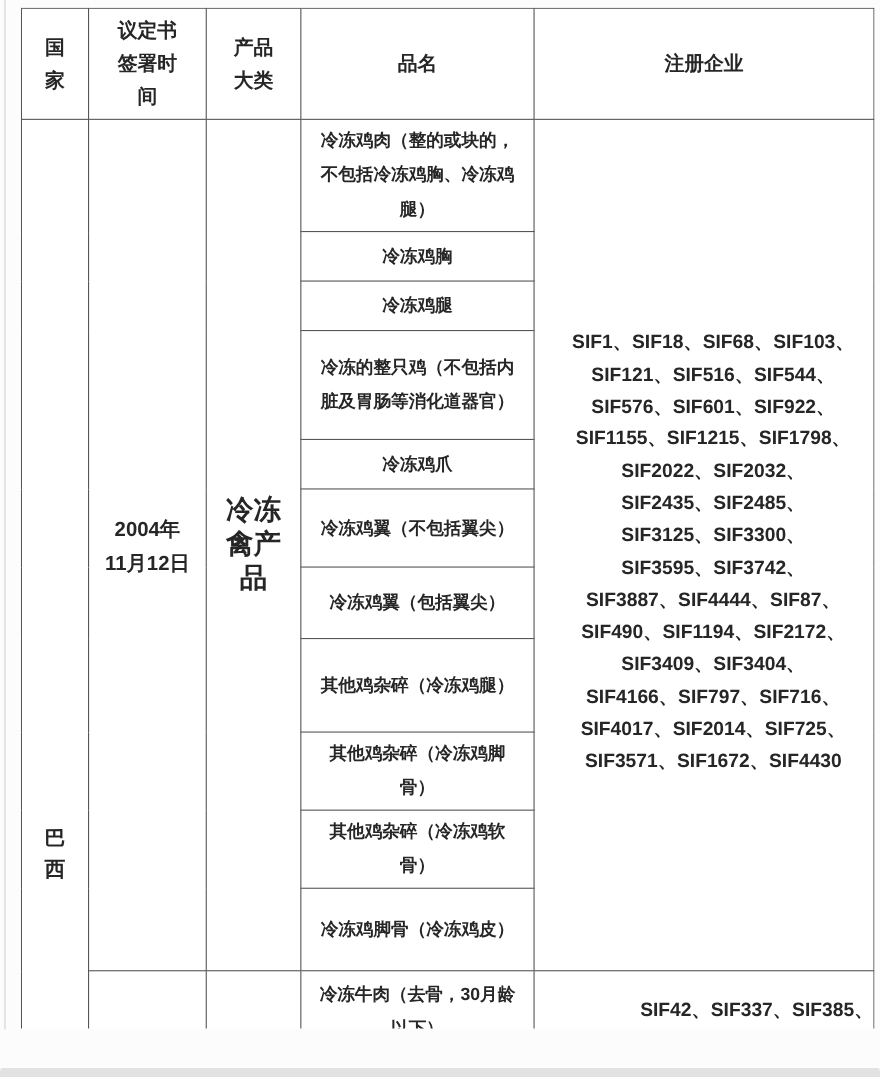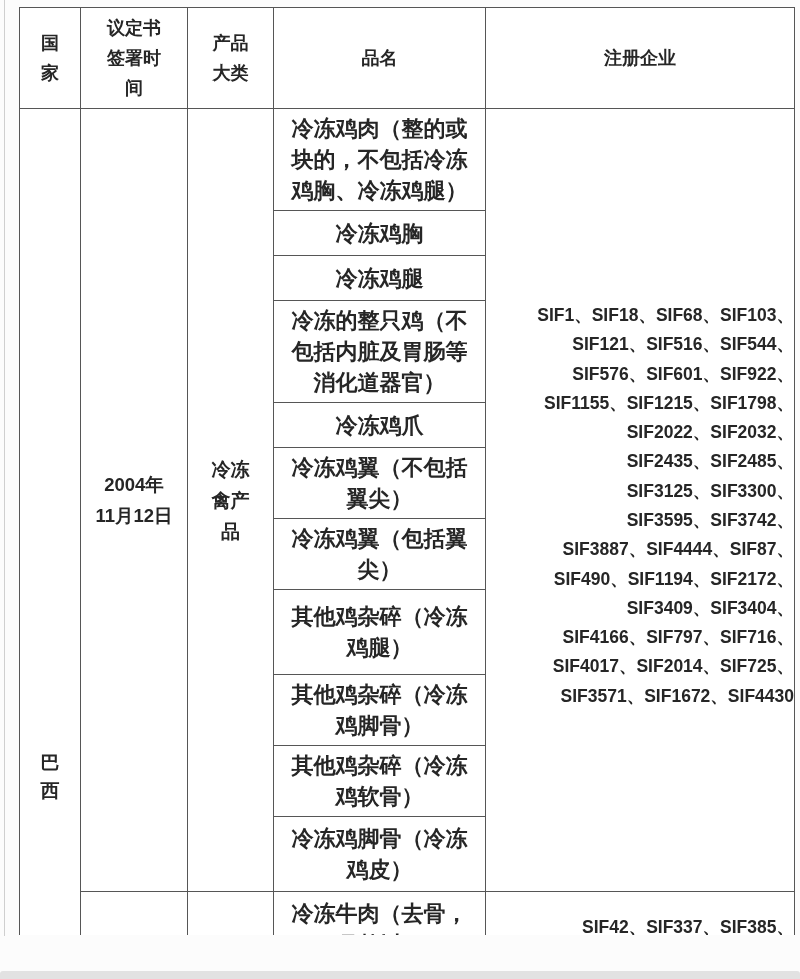--- a/index.html
+++ b/index.html
@@ -59,34 +59,34 @@
     padding-top: 640px;
     font-size: 19px;
     line-height: 28px;
   }
   td.cell-time {
     font-size: 18.5px;
     line-height: 31px;
     margin-left: 32px;
   }
   td.cell-category {
-    font-size: 19px;
+    font-size: 25px;
     line-height: 31px;
   }
   td.cell-product {
-    font-size: 22px;
+    font-size: 16px;
     line-height: 31px;
     padding: 4px 12px;
   }
   td.cell-beef-product {
     vertical-align: top;
     padding-top: 6px;
   }
   td.cell-sif {
-    text-align: right;
+    text-align: center;
     vertical-align: middle;
     padding-left: 17px;
     padding-top: 12px;
     font-size: 17.5px;
     line-height: 29.3px;
     font-weight: 600;
   }
   td.cell-sif-beef {
     text-align: right;
     vertical-align: top;

